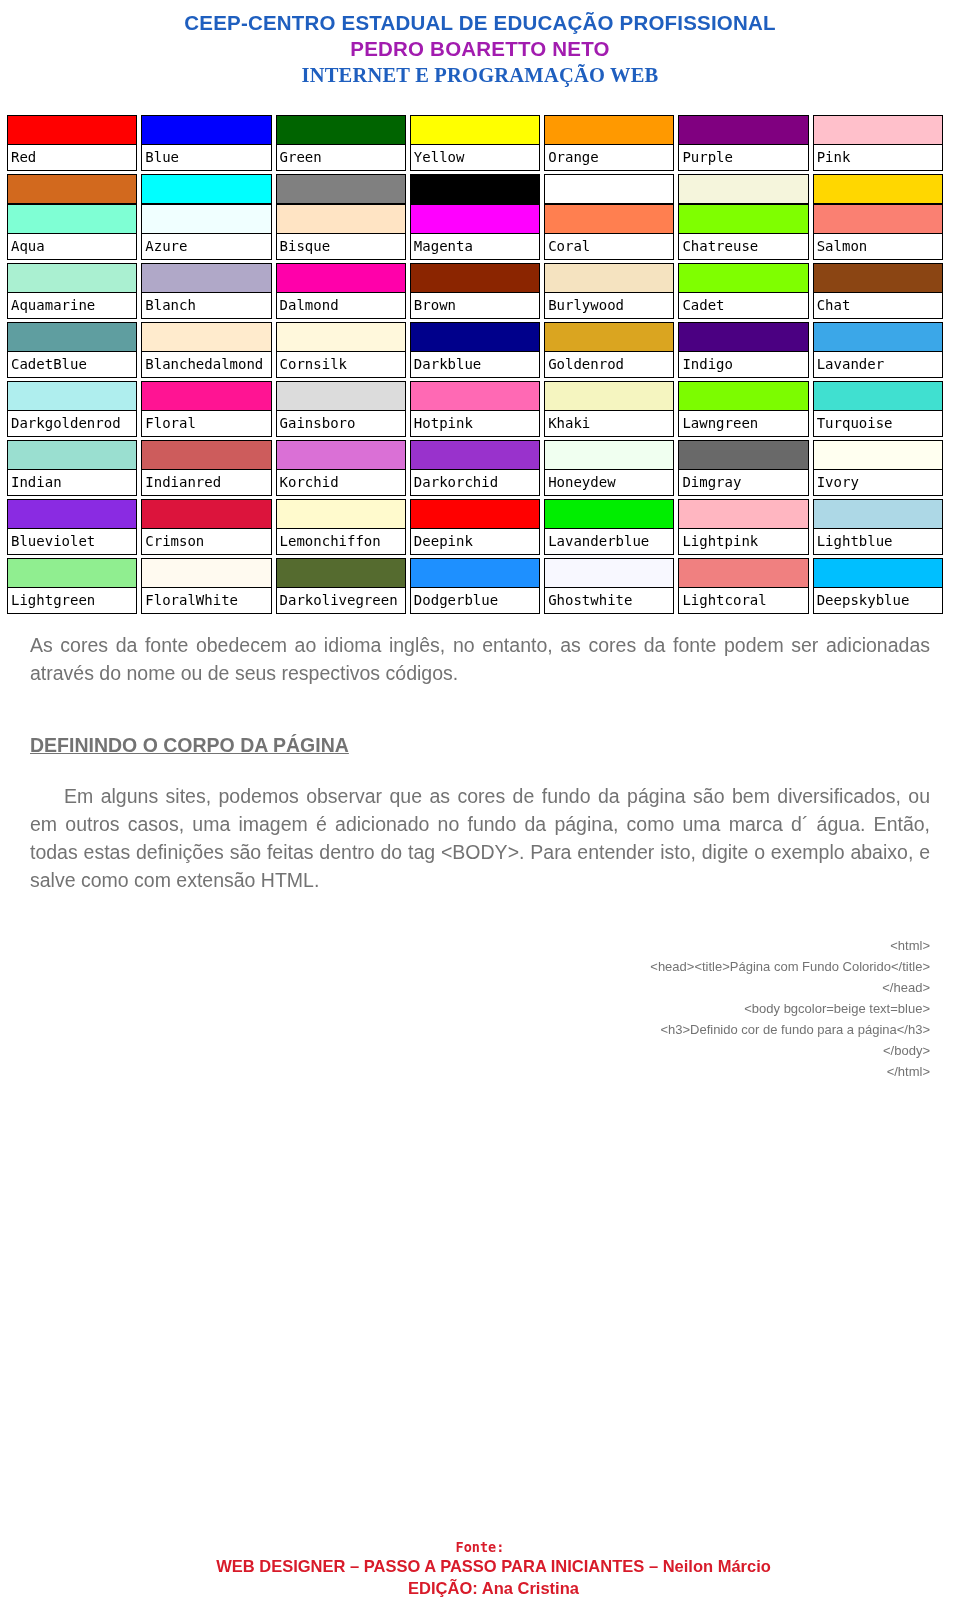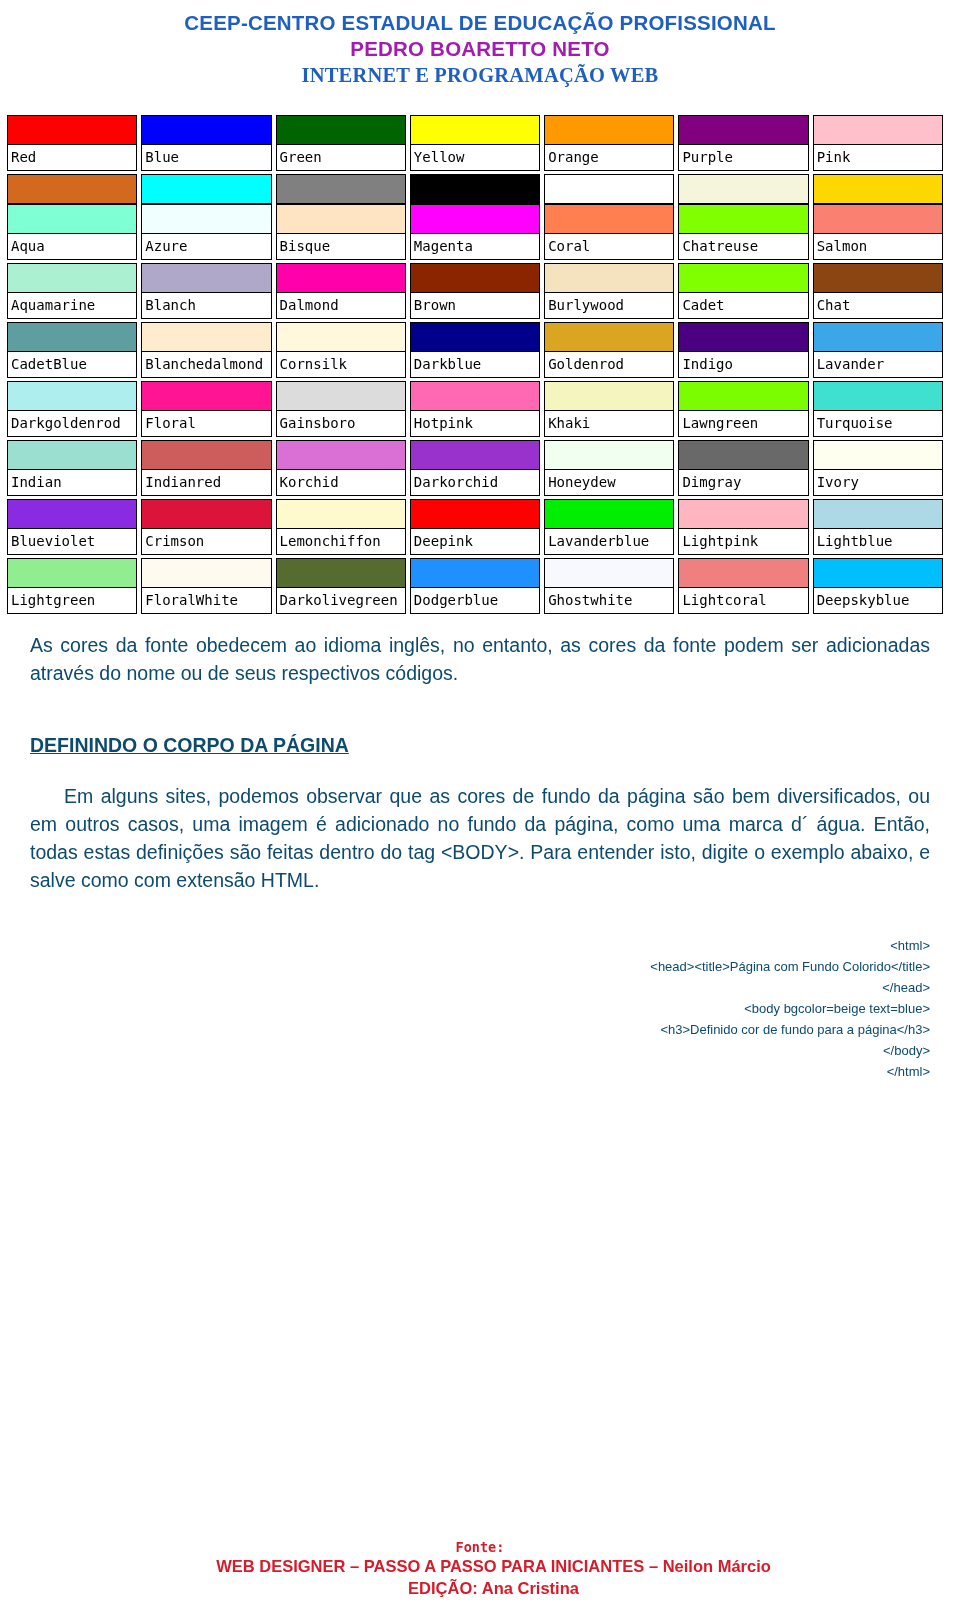--- a/index.html
+++ b/index.html
@@ -70,21 +70,21 @@
     overflow: hidden;
     white-space: nowrap;
   }
 
   
   .body-text {
     margin: 14px 30px 0 30px;
     font-size: 19.5px;
     line-height: 1.45;
     text-align: justify;
-    color: #0c4a6e;
+    color: #737373;
   }
   .para-intro {
     text-align: justify;
     text-indent: 0;
   }
   .section-title {
     margin: 44px 0 0 0;
     font-size: 19.5px;
     font-weight: bold;
     text-decoration: underline;

